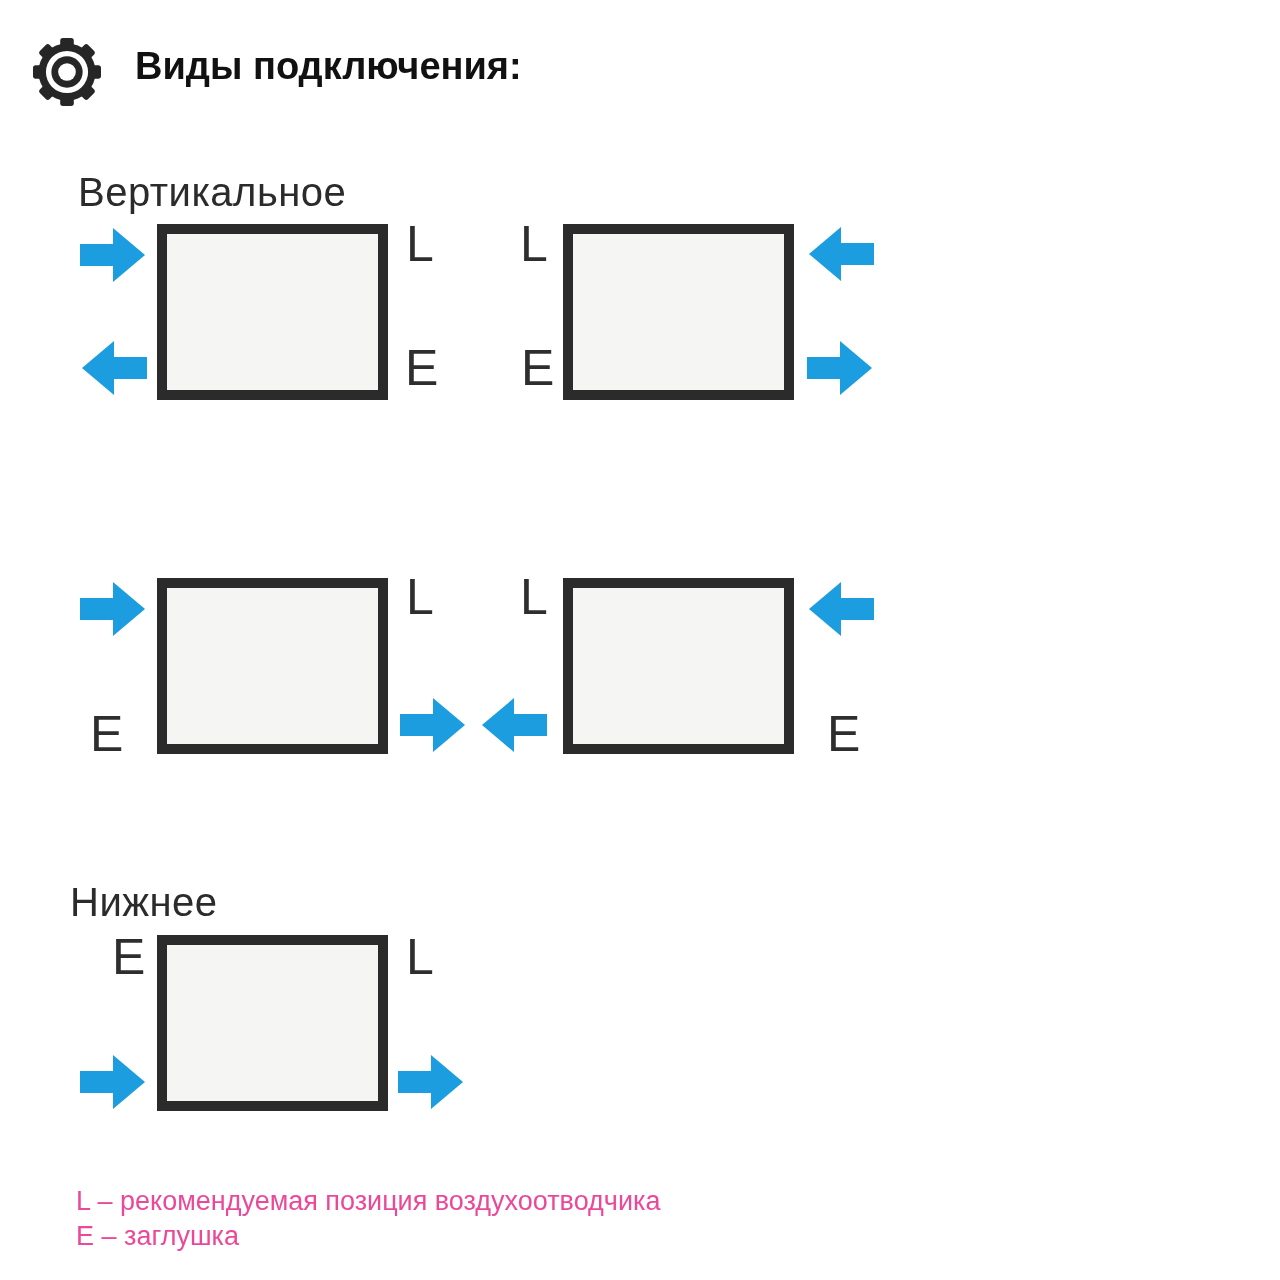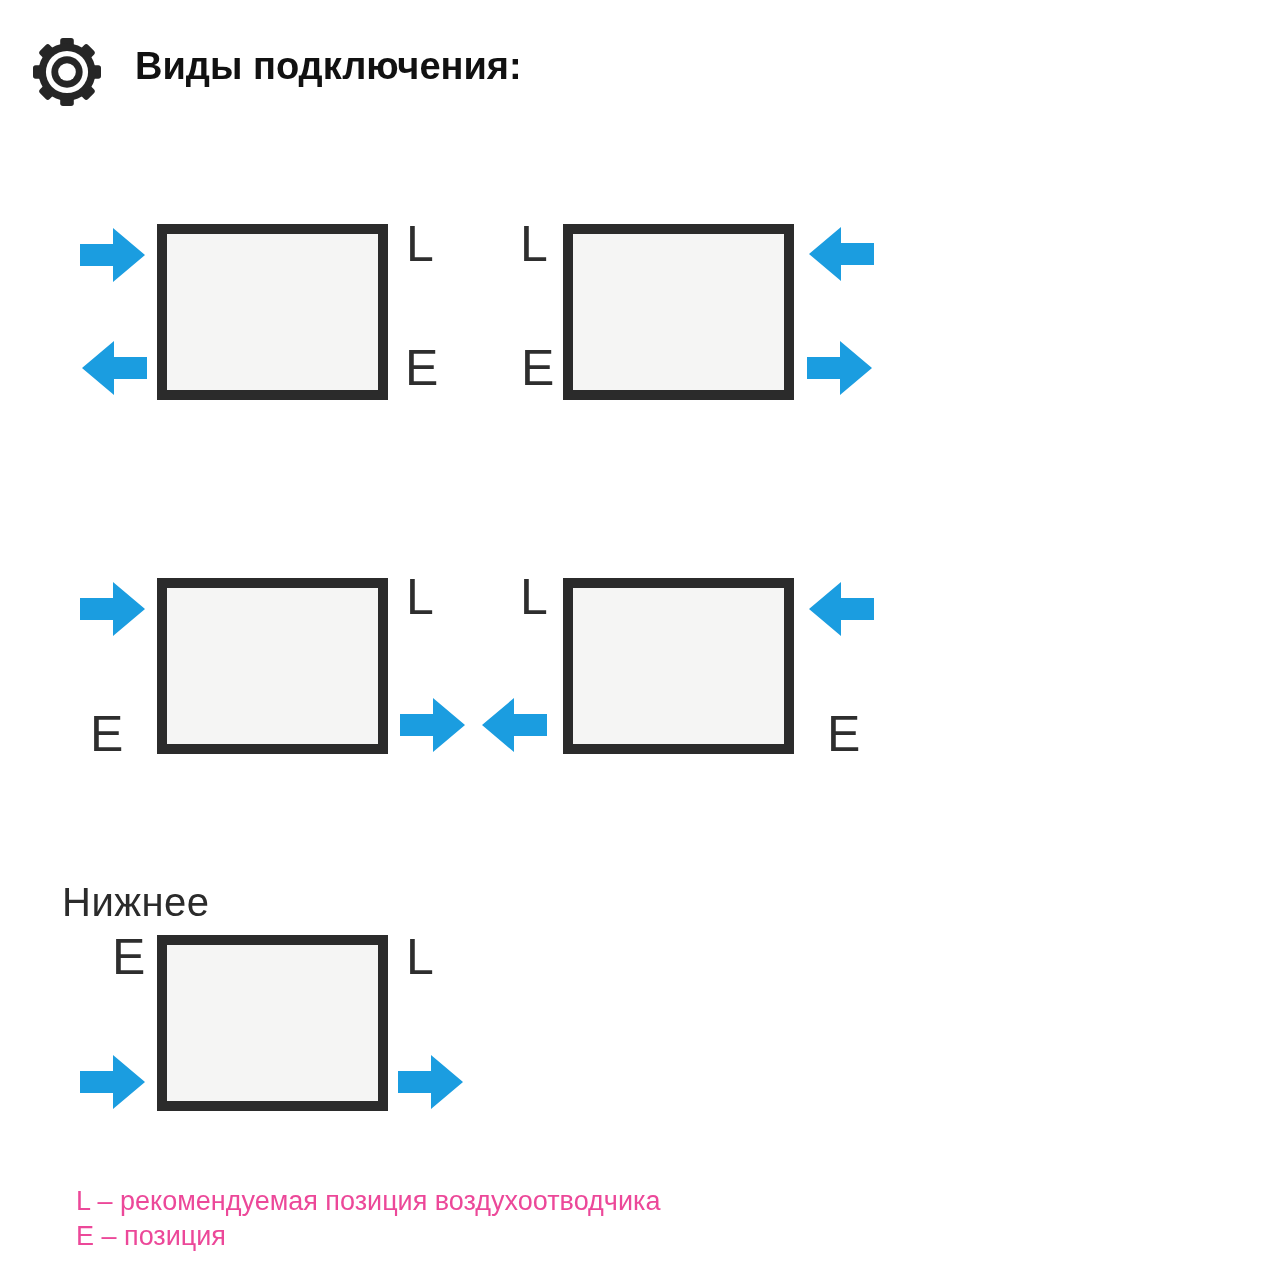--- a/index.html
+++ b/index.html
@@ -43,20 +43,21 @@
         <rect x="40" y="0" width="20" height="100" rx="4" transform="rotate(135 50 50)"></rect>
         <circle cx="50" cy="50" r="42"></circle>
       </g>
       <circle cx="50" cy="50" r="31" fill="#ffffff"></circle>
       <circle cx="50" cy="50" r="23" fill="#262626"></circle>
       <circle cx="50" cy="50" r="13" fill="#ffffff"></circle>
     </svg>
   </span>
   <div class="page-title">Виды подключения:</div>
 
+  <h2 class="sec-title" style="left:78px;top:172px">Вертикальное</h2>
 
   <span class="arrow" style="left:80px;top:227px">
     <svg viewBox="0 0 66 56">
         <polygon fill="#1B9DE0" points="0,17 33,17 33,1 65,28 33,55 33,39 0,39"></polygon>
       </svg>
   </span>
   <div class="radiator" style="left:157px;top:224px"></div>
   <span class="arrow" style="left:81px;top:340px">
     <svg viewBox="0 0 66 56">
         <polygon fill="#1B9DE0" points="66,17 33,17 33,1 1,28 33,55 33,39 66,39"></polygon>
@@ -101,34 +102,34 @@
       </svg>
   </span>
   <div class="radiator" style="left:563px;top:578px"></div>
   <span class="arrow" style="left:808px;top:581px">
     <svg viewBox="0 0 66 56">
         <polygon fill="#1B9DE0" points="66,17 33,17 33,1 1,28 33,55 33,39 66,39"></polygon>
       </svg>
   </span>
   <div class="lbl" style="left:827px;top:709px">E</div>
 
-  <h2 class="sec-title" style="left:62px;top:882px">Нижнее</h2>
+  <h2 class="sec-title" style="left:70px;top:882px">Нижнее</h2>
 
   <div class="lbl" style="left:112px;top:932px">E</div>
   <div class="radiator" style="left:157px;top:935px"></div>
   <div class="lbl" style="left:406px;top:932px">L</div>
   <span class="arrow" style="left:80px;top:1054px">
     <svg viewBox="0 0 66 56">
         <polygon fill="#1B9DE0" points="0,17 33,17 33,1 65,28 33,55 33,39 0,39"></polygon>
       </svg>
   </span>
   <span class="arrow" style="left:398px;top:1054px">
     <svg viewBox="0 0 66 56">
         <polygon fill="#1B9DE0" points="0,17 33,17 33,1 65,28 33,55 33,39 0,39"></polygon>
       </svg>
   </span>
 
   <div class="legend">
     <div>L – рекомендуемая позиция воздухоотводчика</div>
-    <div>E – позиция</div>
+    <div>E – заглушка</div>
   </div>
 
 </div>
 
 </body></html>

